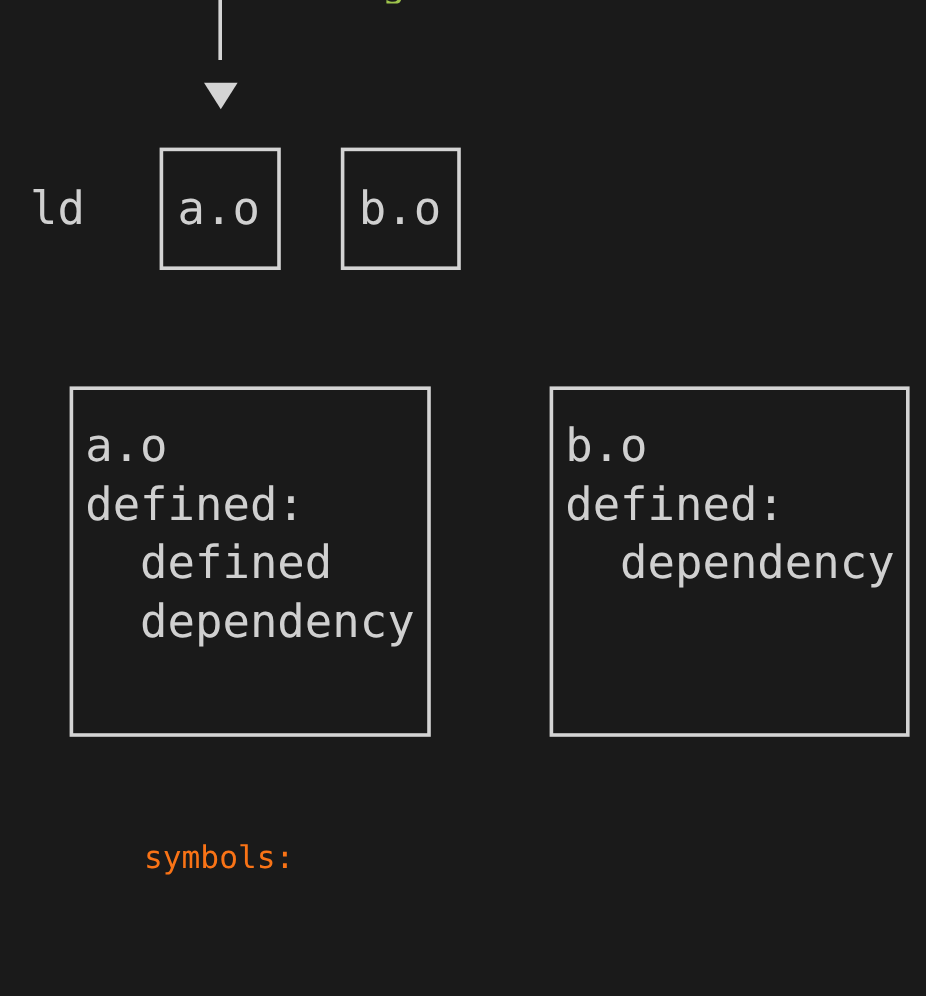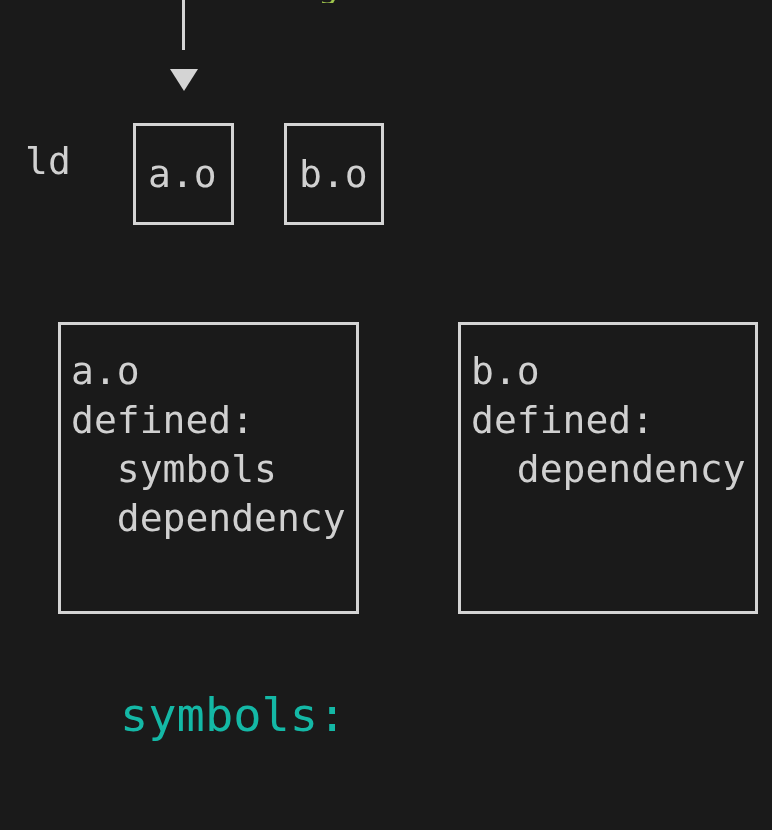--- a/index.html
+++ b/index.html
@@ -77,50 +77,50 @@
   }
   .sym-box .sym-line {
     color: #d0d0d0;
     font-size: 38px;
     line-height: 49px;
     white-space: pre;
   }
 
   .footer-label {
     position: absolute;
-    color: #14b8a6;
-    font-size: 47px;
+    color: #f97316;
+    font-size: 26px;
     line-height: 38px;
     white-space: pre;
   }
 </style>
 </head>
 <body>
 
 <div id="stage">
 
   <div class="clip-frag" style="left:318px; top:-31px;">g</div>
   <div class="clip-frag" style="left:451px; top:-31px;">o</div>
 
   <div class="conn-line" style="left:182px; top:0px; height:50px;"></div>
   <div class="arrow-head" style="left:170px; top:69px;"></div>
 
-  <div class="stage-label" style="left:25px; top:142px;text-align:center;">ld</div>
+  <div class="stage-label" style="left:25px; top:155px;text-align:center;">ld</div>
 
   <div class="obj-box" style="left:133px; top:123px; width:101px; height:102px;">
     <span class="obj-label">a.o</span>
   </div>
   <div class="obj-box" style="left:284px; top:123px; width:100px; height:102px;">
     <span class="obj-label">b.o</span>
   </div>
 
   <div class="sym-box" style="left:58px; top:322px; width:301px; height:292px;">
     <div class="sym-line">a.o</div>
     <div class="sym-line">defined:</div>
-    <div class="sym-line">  symbols</div>
+    <div class="sym-line">  defined</div>
     <div class="sym-line">  dependency</div>
   </div>
 
   <div class="sym-box" style="left:458px; top:322px; width:300px; height:292px;">
     <div class="sym-line">b.o</div>
     <div class="sym-line">defined:</div>
     <div class="sym-line">  dependency</div>
   </div>
 
   <div class="footer-label" style="left:120px; top:696px;">symbols:</div>

